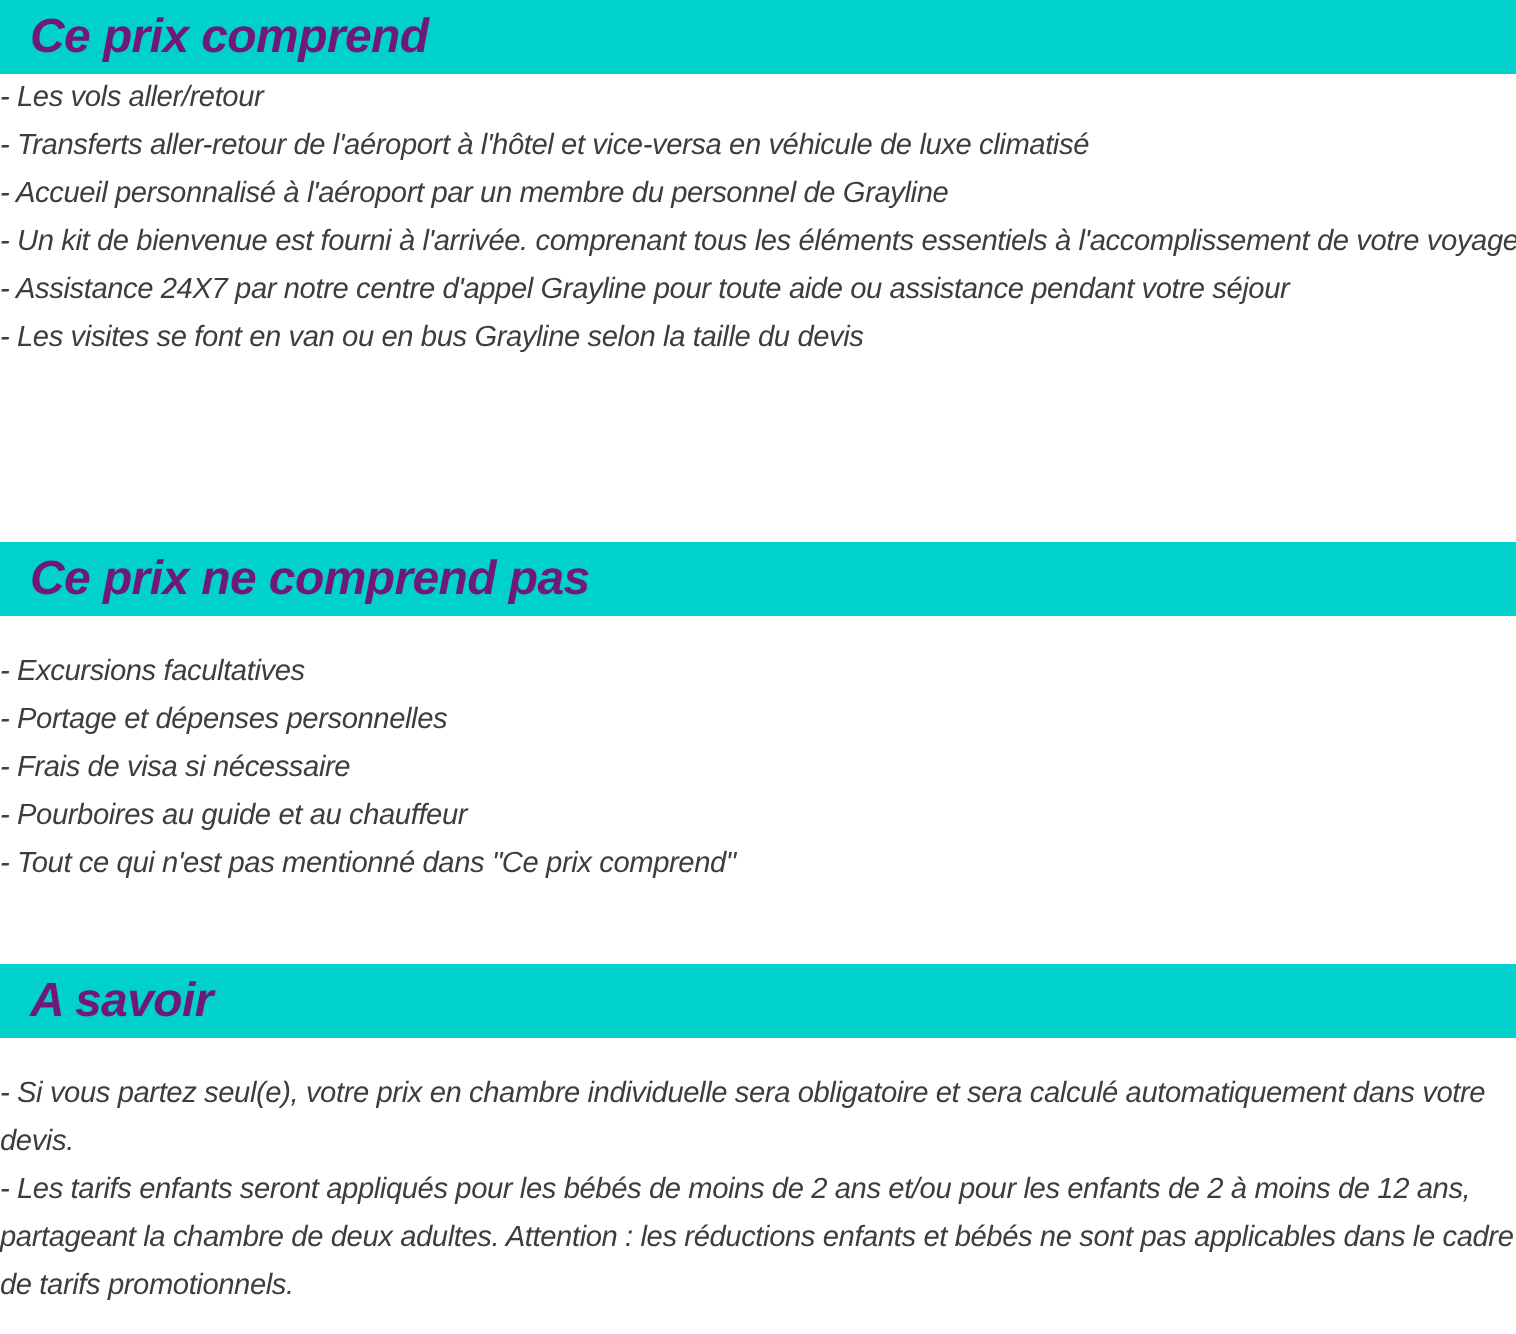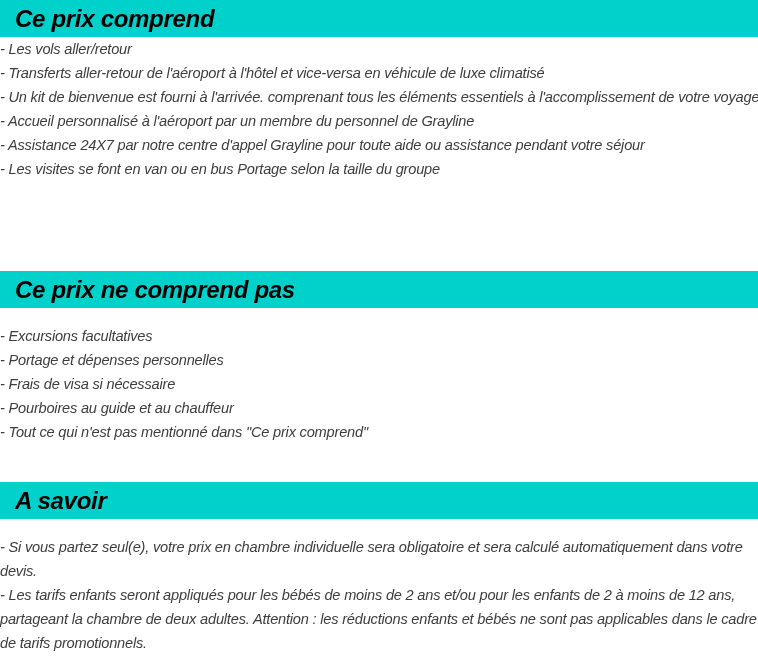--- a/index.html
+++ b/index.html
@@ -15,21 +15,21 @@
     }
     .section-header {
       background: #00d2cb;
       height: 37px;
       box-sizing: border-box;
       padding-left: 15px;
       display: flex;
       align-items: center;
     }
     .section-title {
-      color: #000000;
+      color: #701a75;
       font-size: 24px;
       font-weight: bold;
       font-style: italic;
       letter-spacing: -0.3px;
       margin: 0;
       line-height: 37px;
     }
     .item-list {
       margin: 0;
       padding: 0;
@@ -57,24 +57,24 @@
 </head>
 <body>
 
 <div id="sec-includes">
   <div class="section-header">
     <h2 class="section-title">Ce prix comprend</h2>
   </div>
   <ul class="item-list">
     <li class="item">- Les vols aller/retour</li>
     <li class="item">- Transferts aller-retour de l'aéroport à l'hôtel et vice-versa en véhicule de luxe climatisé</li>
+    <li class="item">- Accueil personnalisé à l'aéroport par un membre du personnel de Grayline</li>
     <li class="item">- Un kit de bienvenue est fourni à l'arrivée. comprenant tous les éléments essentiels à l'accomplissement de votre voyage</li>
-    <li class="item">- Accueil personnalisé à l'aéroport par un membre du personnel de Grayline</li>
     <li class="item">- Assistance 24X7 par notre centre d'appel Grayline pour toute aide ou assistance pendant votre séjour</li>
-    <li class="item">- Les visites se font en van ou en bus Portage selon la taille du groupe</li>
+    <li class="item">- Les visites se font en van ou en bus Grayline selon la taille du devis</li>
   </ul>
 </div>
 
 <div id="sec-excludes">
   <div class="section-header">
     <h2 class="section-title">Ce prix ne comprend pas</h2>
   </div>
   <ul class="item-list">
     <li class="item">- Excursions facultatives</li>
     <li class="item">- Portage et dépenses personnelles</li>

